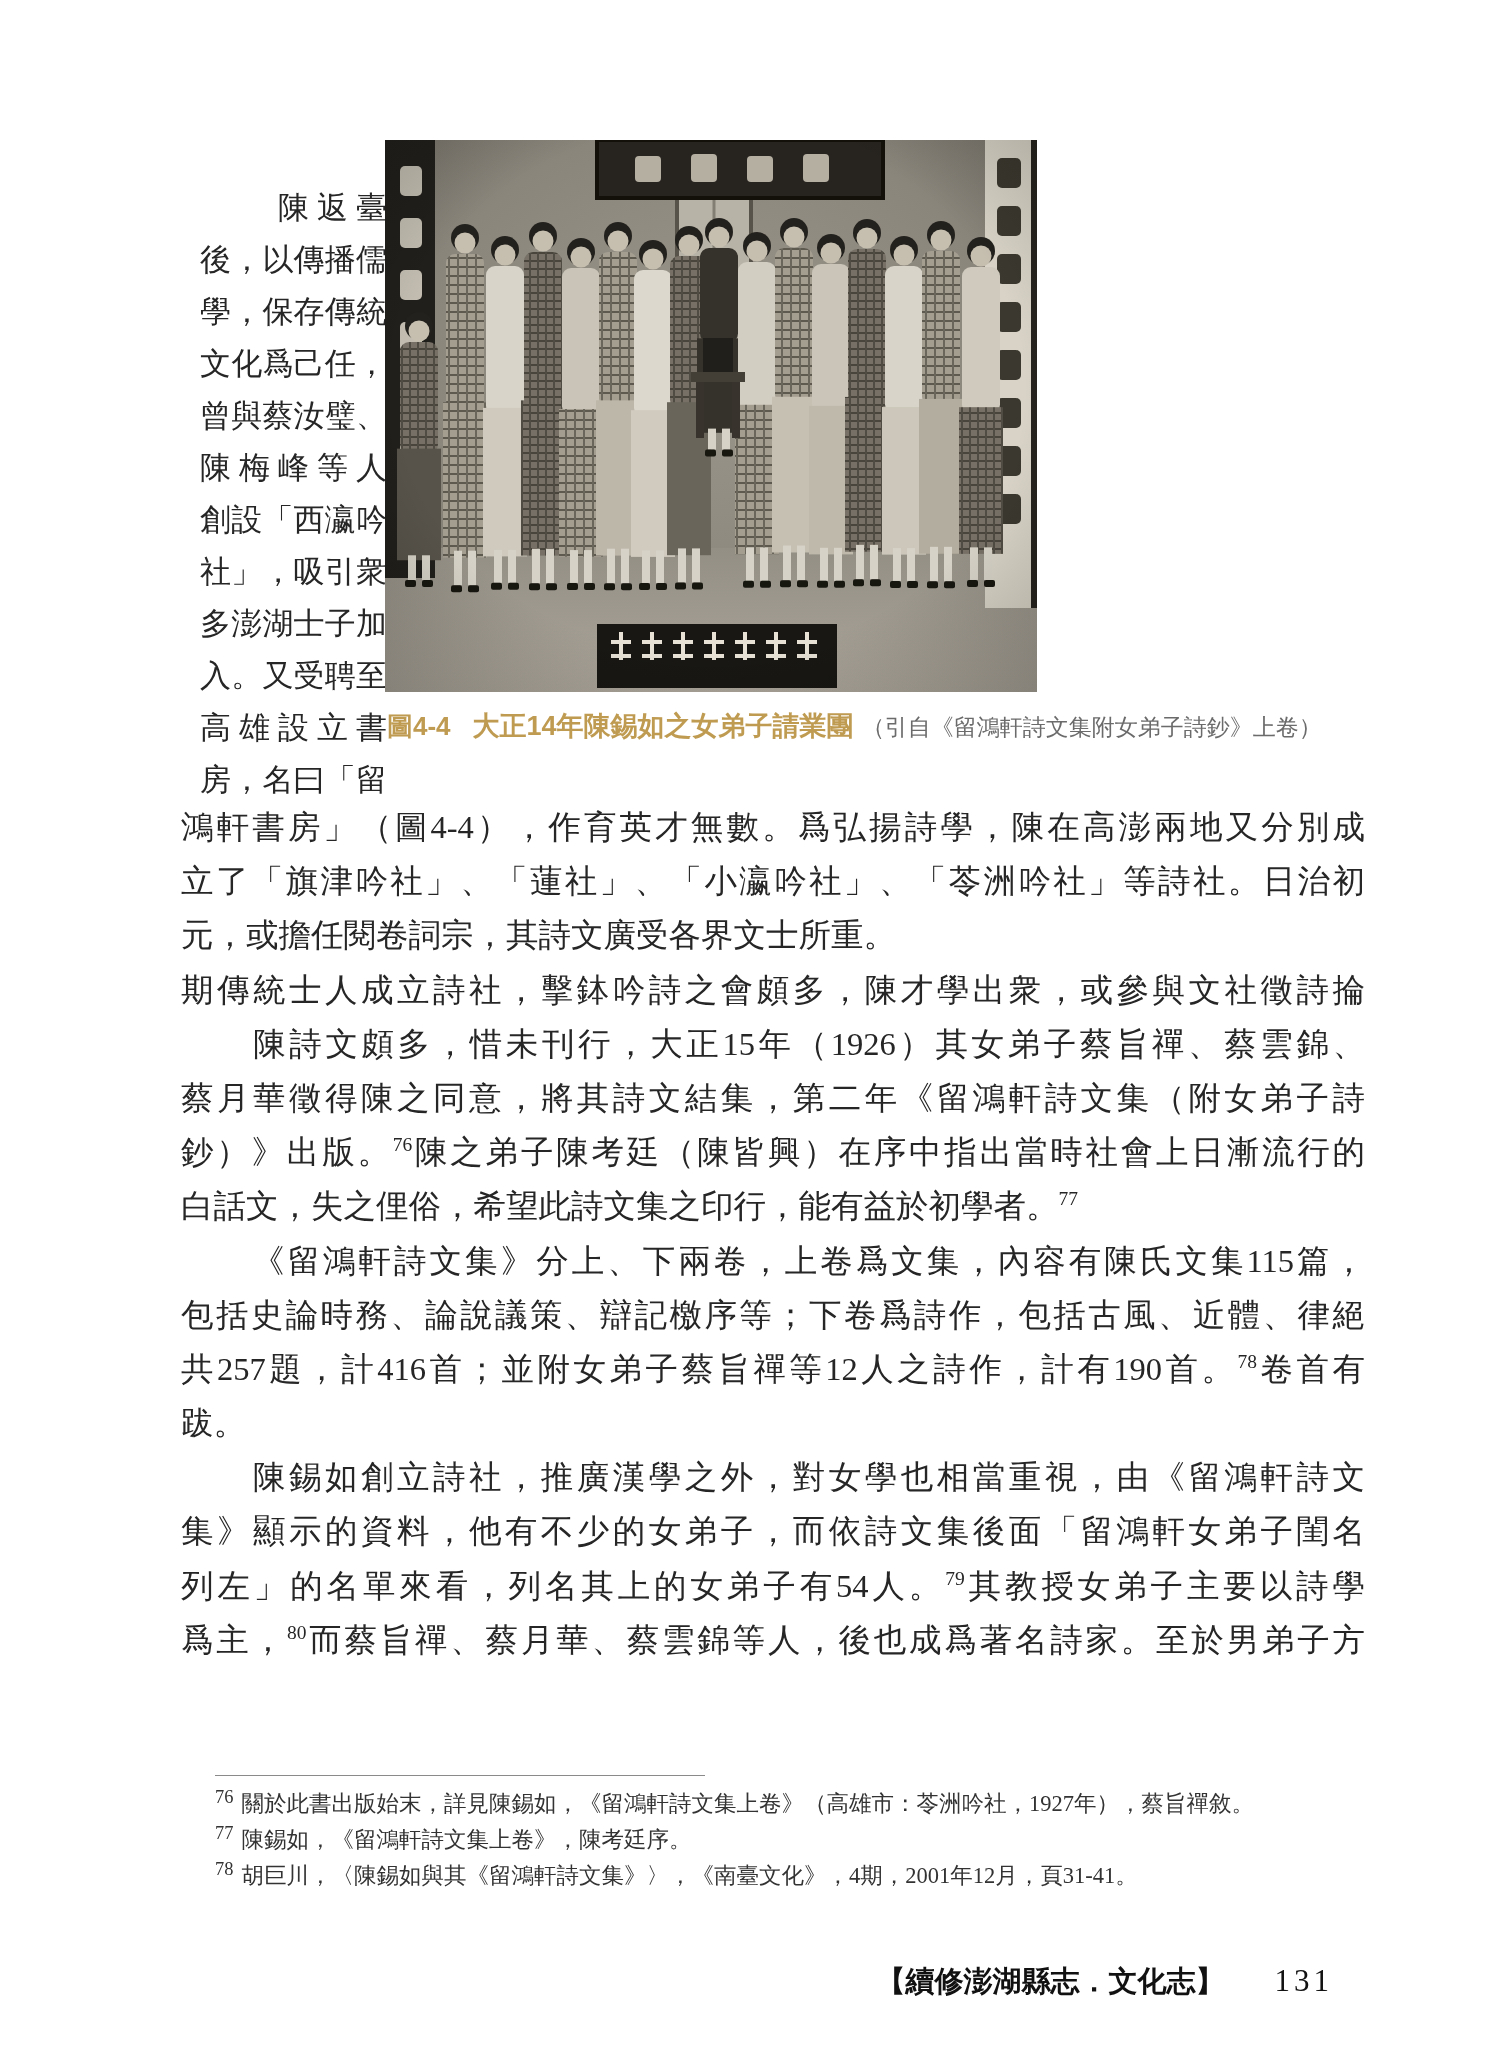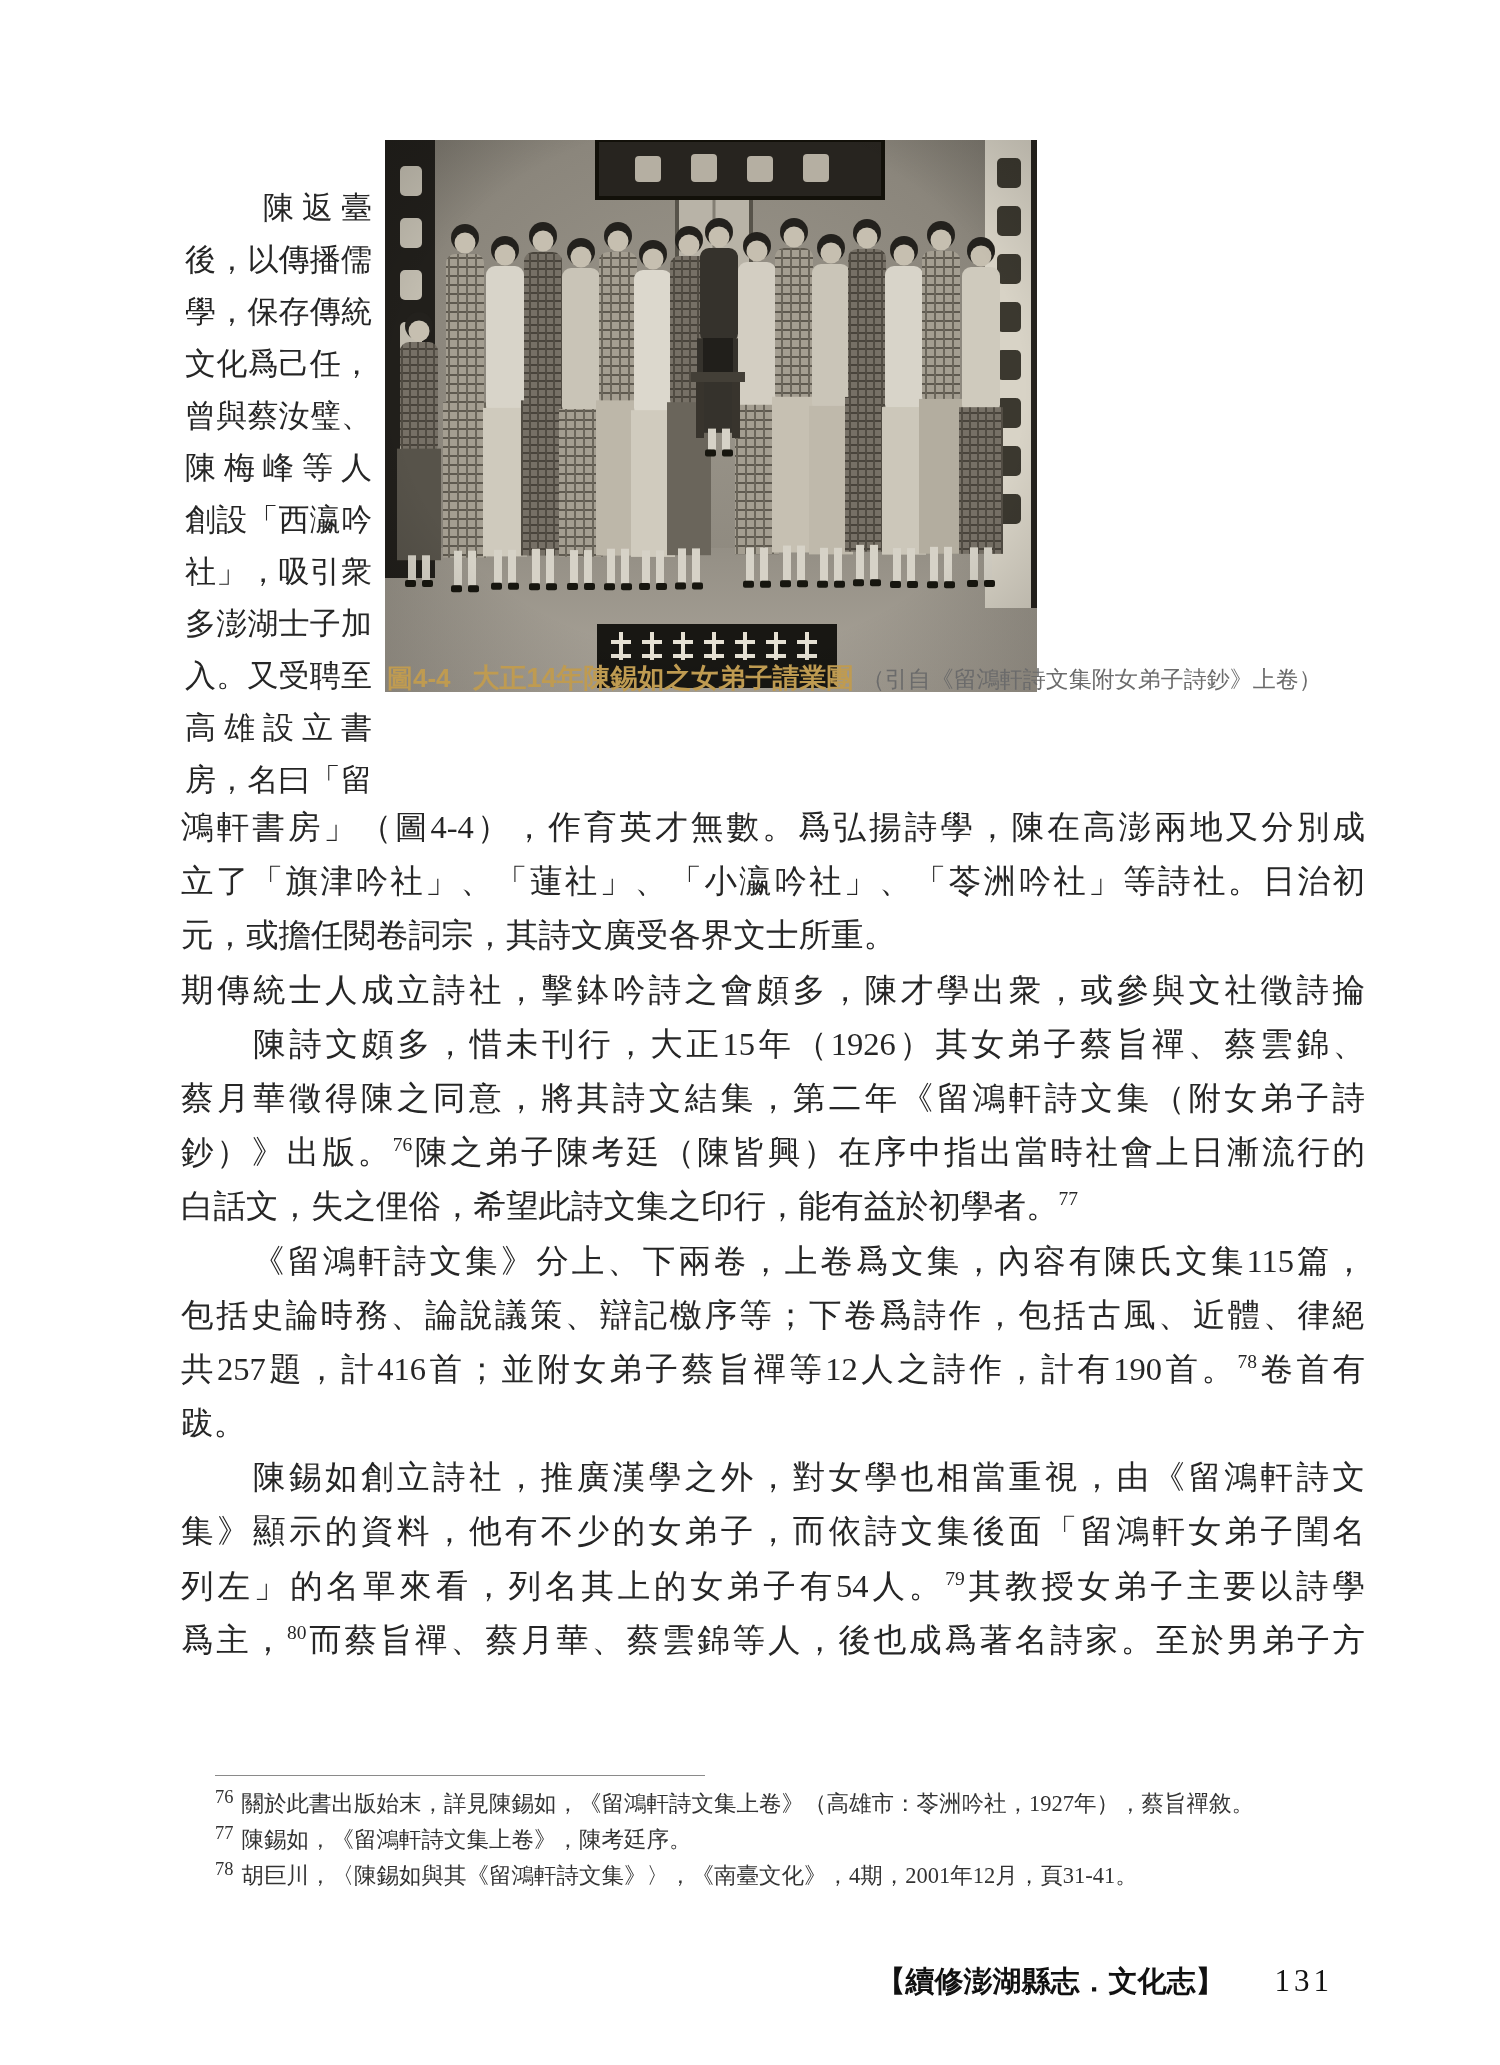--- a/index.html
+++ b/index.html
@@ -2,27 +2,27 @@
 <html><head>
 <meta charset="utf-8">
 <style>
   html,body{margin:0;padding:0;}
   body{
     width:1500px;height:2065px;background:#ffffff;position:relative;
     font-family:"Liberation Serif","DejaVu Serif",serif;color:#262626;
     overflow:hidden;
   }
   
-  .left-col{position:absolute;left:185px;top:182px;width:187px;font-size:31px;}
+  .left-col{position:absolute;left:200px;top:182px;width:187px;font-size:31px;}
   .left-col .ln{height:52px;line-height:52px;text-align:justify;text-align-last:justify;white-space:nowrap;}
   
   .photo-wrap{position:absolute;left:385px;top:140px;width:652px;height:552px;background:#8d897f;overflow:hidden;}
   .photo-wrap svg{display:block;}
   
-  .caption{position:absolute;left:387px;top:660px;width:1000px;line-height:36px;white-space:nowrap;}
+  .caption{position:absolute;left:387px;top:704px;width:1000px;line-height:44px;white-space:nowrap;}
   .cap-label{font-family:"Liberation Sans","DejaVu Sans",sans-serif;font-size:26px;font-weight:bold;margin-right:22px;}
   .cap-title{font-family:"Liberation Sans","DejaVu Sans",sans-serif;font-size:27px;font-weight:bold;}
   .cap-source{font-size:23px;margin-left:8px;}
   
   .body-text{position:absolute;left:181px;top:800px;width:1184px;font-size:32.5px;}
   .b-ln{height:54.2px;line-height:54.2px;text-align:justify;text-align-last:justify;}
   .b-ln.end{text-align-last:left;}
   .b-ln sup{font-size:0.6em;line-height:0;}
   
   .footnotes{position:absolute;left:215px;top:1775px;width:1170px;font-size:22.5px;color:#333;}

